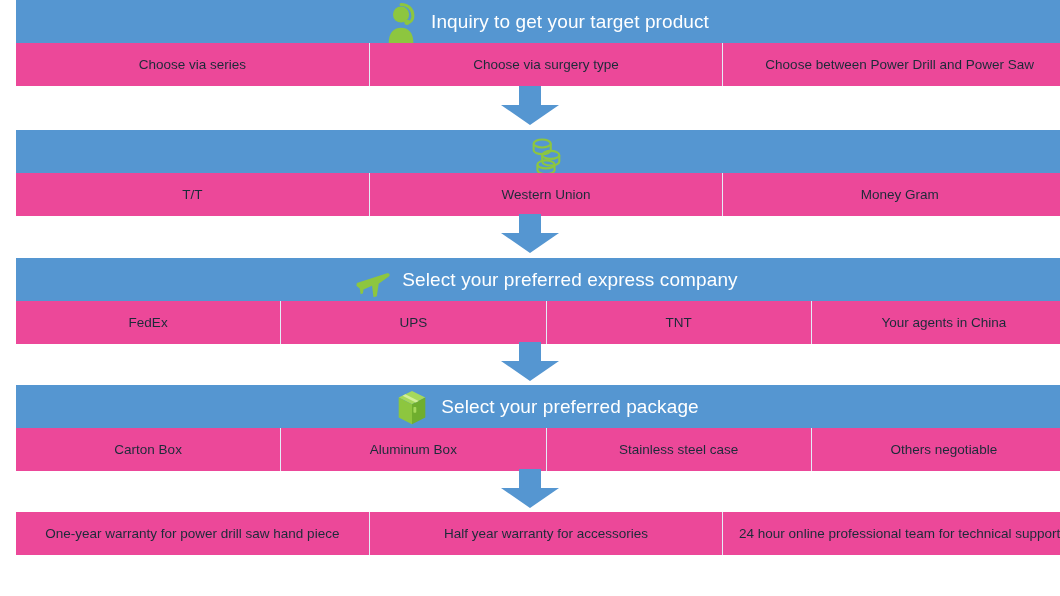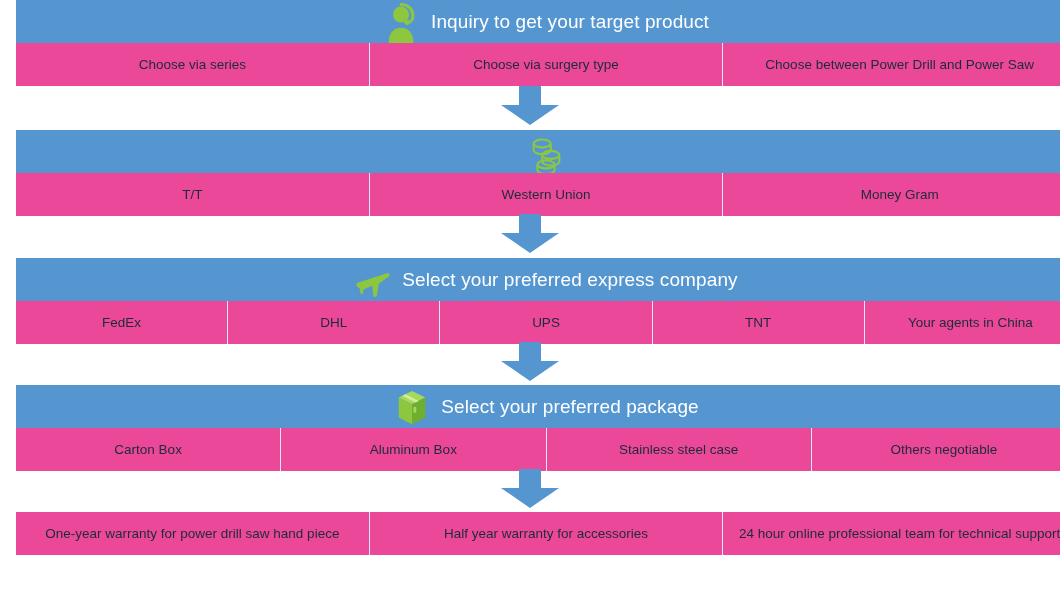--- a/index.html
+++ b/index.html
@@ -162,21 +162,20 @@
         <span class="bar-icon">
           <svg viewBox="0 0 40 44">
             <path d="M3 24 L34 14 C37 13 38.5 15 37 17 L26 25 L24 38 L20.5 39 L19 27 L10 31 L9.5 35 L7 36 L6 30 L2.5 27 Z" fill="#8dc63f"></path>
           </svg>
         </span>
         <span class="bar-title">Select your preferred express company</span>
       </div>
     </div>
     <div class="options">
       <div class="option">FedEx</div>
-      <div class="option">DHL</div>
       <div class="option">UPS</div>
       <div class="option">TNT</div>
       <div class="option">Your agents in China</div>
     </div>
   </div>
 
   <div class="arrow" style="top:342px;">
     <svg viewBox="0 0 62 40">
       <path d="M20 0 H42 V19 H60 L31 39 L2 19 H20 Z" fill="#5596d1"></path>
     </svg>

